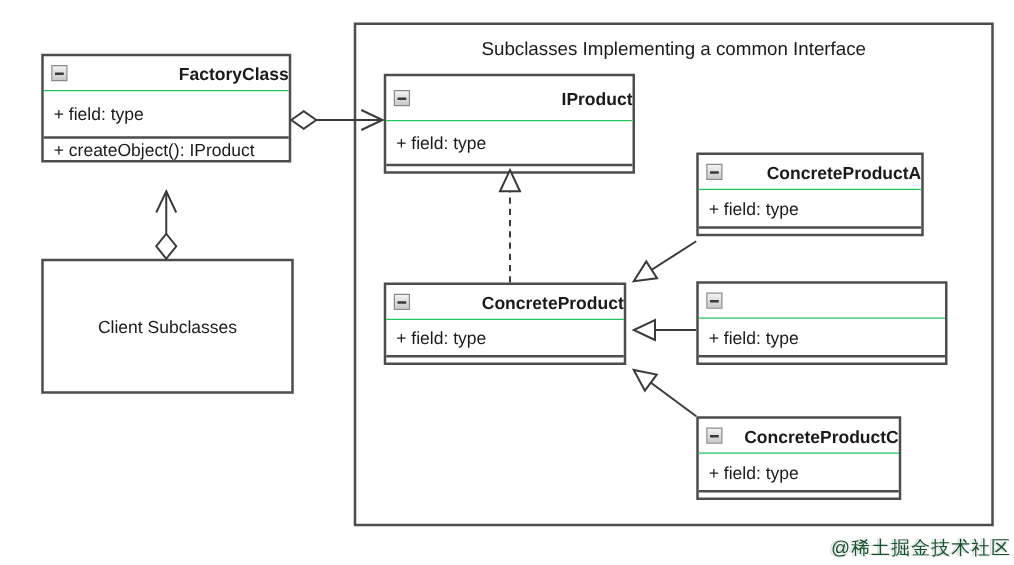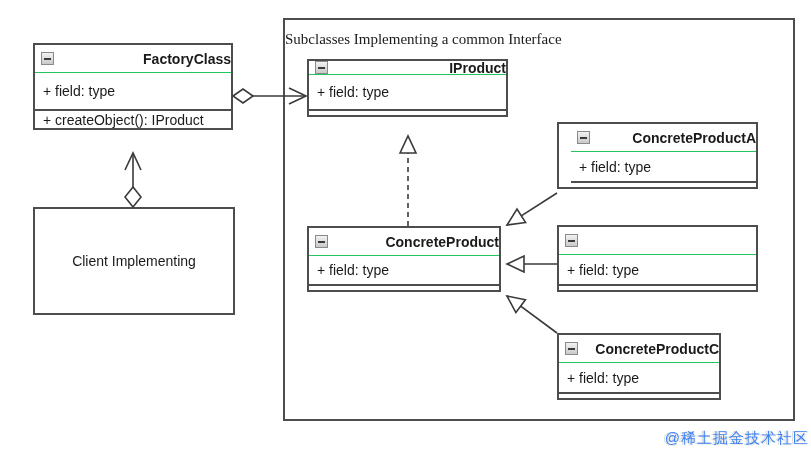--- a/index.html
+++ b/index.html
@@ -7,21 +7,21 @@
     position:relative; width:811px; height:452px; background:#ffffff;
     font-family:"Liberation Sans", sans-serif; color:#1a1a1a; overflow:hidden;
   }
 
   
   .group-box {
     position:absolute; left:283px; top:18px; width:512px; height:403px;
     border:2px solid #4d4d4d; box-sizing:border-box; z-index:1; background:transparent;
   }
   .group-title {
-    padding-top:11px; font-size:15px; color:#1a1a1a;font-family:Liberation Serif, serif;
+    text-align:center; padding-top:11px; font-size:15px; color:#1a1a1a;
   }
 
   
   .uml-class {
     position:absolute; background:#ffffff; border:2px solid #4d4d4d;
     box-sizing:border-box; z-index:2;
   }
   .uml-header {
     position:relative; display:flex; align-items:center; justify-content:flex-end;
     border-bottom:1px solid #22c55e; box-sizing:border-box;
@@ -50,67 +50,67 @@
     position:absolute; background:#ffffff; border:2px solid #4d4d4d;
     box-sizing:border-box; z-index:2; display:flex; align-items:center;
     justify-content:center; font-size:14px;
   }
 
   
   .edges { position:absolute; left:0; top:0; z-index:3; pointer-events:none; }
 
   .watermark {
     position:absolute; right:2px; top:429px; z-index:4;
-    font-size:15px; color:#3b82f6; letter-spacing:1px; white-space:nowrap;
+    font-size:15px; color:#14532d; letter-spacing:1px; white-space:nowrap;
     text-shadow:-2px 0 0 rgba(160,160,160,0.35), 1px 1px 0 rgba(190,190,190,0.3);
   }
 
   
-  .h26{height:14px}.h28{height:28px}.h30{height:30px}.h31{height:31px}
+  .h26{height:36px}.h28{height:28px}.h30{height:30px}.h31{height:31px}
   .h35{height:17px}.h36{height:36px}.h38{height:38px}
 </style>
 </head>
 <body>
 
 <div class="canvas">
 
   <div class="group-box">
     <div class="group-title">Subclasses Implementing a common Interface</div>
   </div>
 
   <div class="uml-class" style="left:33px; top:43px; width:200px;">
     <div class="uml-header h28">
       <span class="collapse-btn"></span>
       <span class="uml-title">FactoryClass</span>
     </div>
     <div class="uml-row h38">+ field: type</div>
     <div class="uml-row h35 last">+ createObject(): IProduct</div>
   </div>
 
-  <div class="plain-box" style="left:33px; top:207px; width:202px; height:108px;">Client Implementing</div>
+  <div class="plain-box" style="left:33px; top:207px; width:202px; height:108px;">Client Subclasses</div>
 
   <div class="uml-class" style="left:307px; top:59px; width:201px;">
     <div class="uml-header h26">
       <span class="collapse-btn"></span>
       <span class="uml-title">IProduct</span>
     </div>
     <div class="uml-row h36">+ field: type</div>
     <div class="uml-empty"></div>
   </div>
 
   <div class="uml-class" style="left:307px; top:226px; width:194px;">
     <div class="uml-header h28">
       <span class="collapse-btn"></span>
       <span class="uml-title">ConcreteProduct</span>
     </div>
     <div class="uml-row h30">+ field: type</div>
     <div class="uml-empty"></div>
   </div>
 
-  <div class="uml-class" style="left:557px; top:122px; width:201px;padding-left:12px;">
+  <div class="uml-class" style="left:557px; top:122px; width:182px;">
     <div class="uml-header h28">
       <span class="collapse-btn"></span>
       <span class="uml-title">ConcreteProductA</span>
     </div>
     <div class="uml-row h31">+ field: type</div>
     <div class="uml-empty"></div>
   </div>
 
   <div class="uml-class" style="left:557px; top:225px; width:201px;">
     <div class="uml-header h28">

